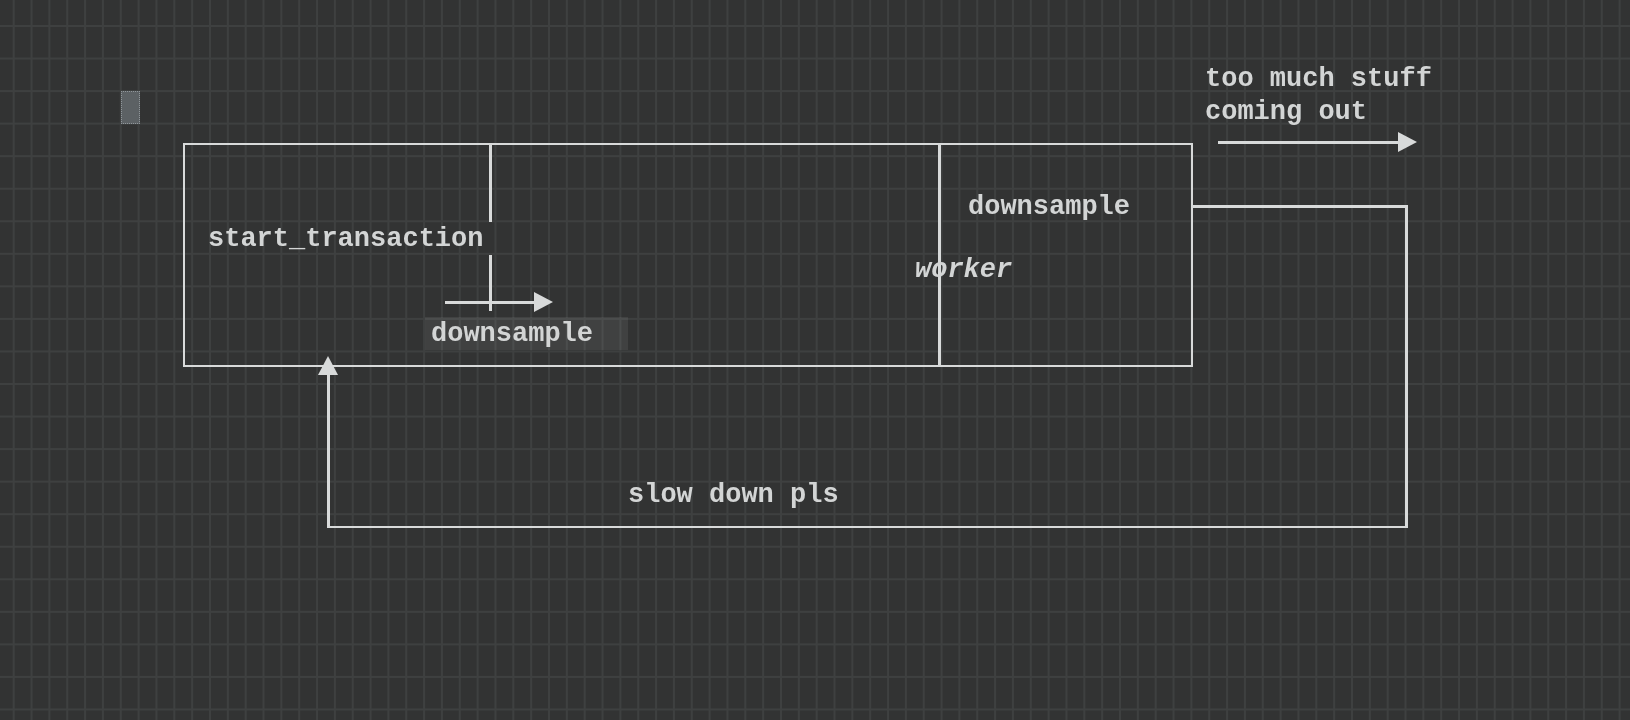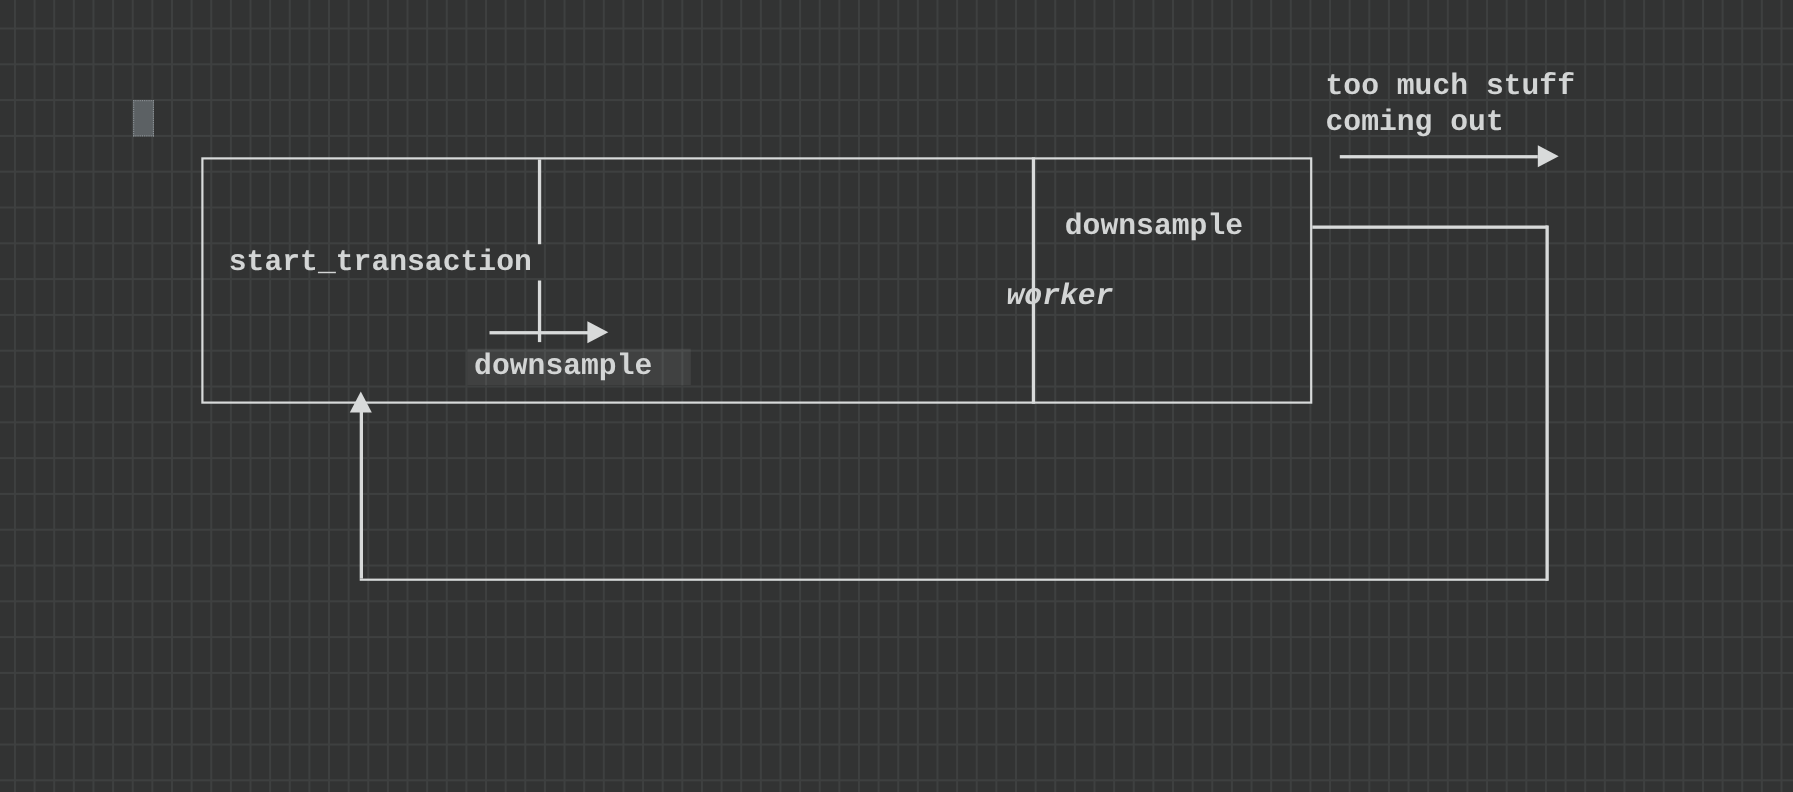--- a/index.html
+++ b/index.html
@@ -93,14 +93,15 @@
 
   <div class="abs txt" style="left:431px;top:318px;">downsample</div>
 
   <div class="abs txt" style="left:968px;top:191px;">downsample</div>
 
   <div class="abs txt" style="left:915px;top:254px;font-style:italic;">worker</div>
 
   <div class="abs txt" style="left:1205px;top:63px;">too much stuff
 coming out</div>
 
+  <div class="abs txt" style="left:628px;top:479px;">slow down pls</div>
 
 </div>
 
 </body></html>

